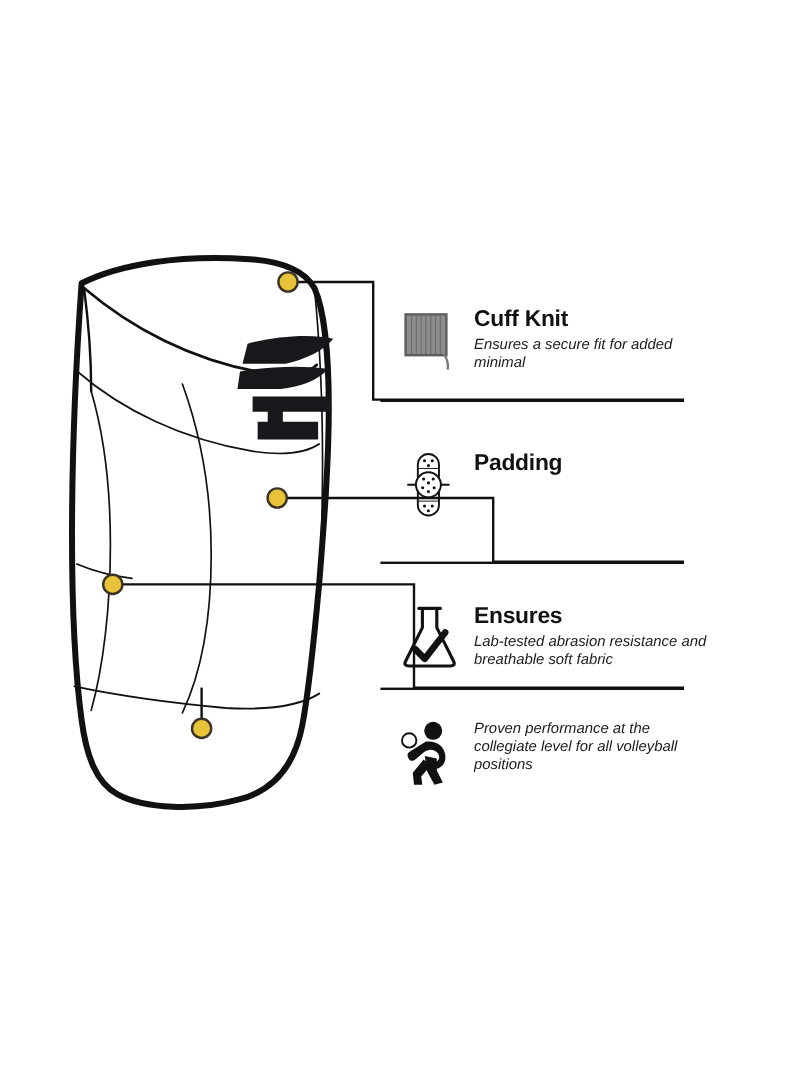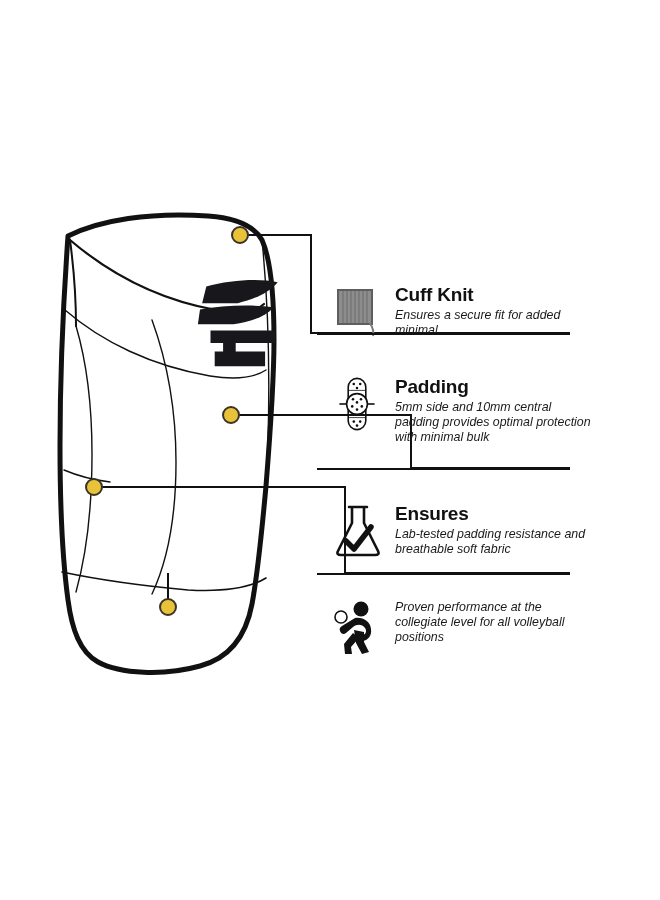--- a/index.html
+++ b/index.html
@@ -79,21 +79,21 @@
   }
 
   .sep {
     position: absolute;
     left: 317px;
     width: 253px;
     height: 2px;
     background: #111111;
   }
 
-  #feature-cuff  { top: 284px; }
+  #feature-cuff  { top: 256px; }
   #feature-pad   { top: 376px; }
   #feature-test  { top: 503px; }
   #feature-game  { top: 600px; }
 
   #sep-1 { top: 333px; }
   #sep-2 { top: 468px; }
   #sep-3 { top: 573px; }
 </style>
 </head>
 <body>
@@ -205,33 +205,32 @@
         <circle cx="18" cy="38" r="1.6"></circle>
           <circle cx="30" cy="38" r="1.6"></circle>
         <circle cx="24" cy="42" r="1.6"></circle>
         <circle cx="20" cy="57" r="1.6"></circle>
           <circle cx="28" cy="57" r="1.6"></circle>
         <circle cx="24" cy="62" r="1.6"></circle>
       </g>
     </svg>
     <div class="feature-text">
       <p class="feature-title">Padding</p>
-      <p class="feature-desc">5mm side and 10mm central padding provides optimal protection with minimal bulk</p>
     </div>
   </div>
   <div class="sep" id="sep-2"></div>
 
   <div class="feature" id="feature-test">
     <svg class="feature-icon" viewBox="0 0 48 56">
       <path d="M16 4 L 34 4 M19 4 L 19 20 L 5 48 Q 3 52, 8 52 L 42 52 Q 47 52, 45 48 L 31 20 L 31 4" fill="none" stroke="#111111" stroke-width="2.6" stroke-linejoin="round" stroke-linecap="round"></path>
       <path d="M13 38 L 21 46 L 38 24" fill="none" stroke="#111111" stroke-width="5.5" stroke-linecap="round" stroke-linejoin="round"></path>
     </svg>
     <div class="feature-text">
       <p class="feature-title">Ensures</p>
-      <p class="feature-desc">Lab-tested padding resistance and breathable soft fabric</p>
+      <p class="feature-desc">Lab-tested abrasion resistance and breathable soft fabric</p>
     </div>
   </div>
   <div class="sep" id="sep-3"></div>
 
   <div class="feature" id="feature-game">
     <svg class="feature-icon" viewBox="0 0 48 56">
       <circle cx="8" cy="17" r="6" fill="#ffffff" stroke="#111111" stroke-width="1.6"></circle>
       <circle cx="28" cy="9" r="7.5" fill="#111111"></circle>
       <path d="M22 18 C 30 17, 37 21, 38 29 C 39 36, 35 40, 30 41
                L 30 35 C 33 34, 34 31, 32 28 C 29 24, 24 24, 20 27

